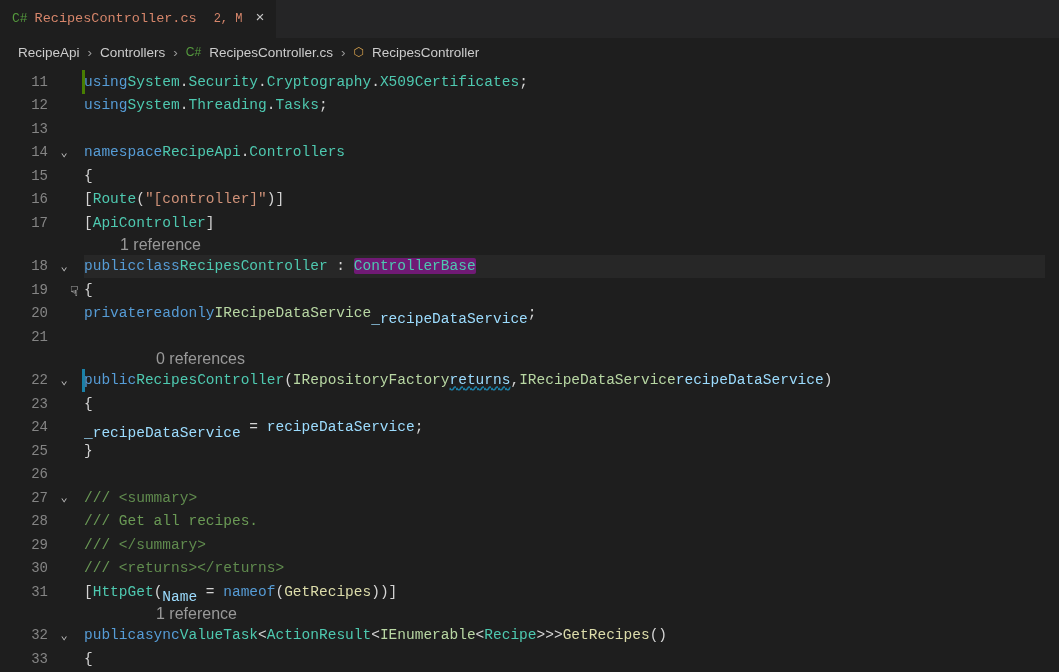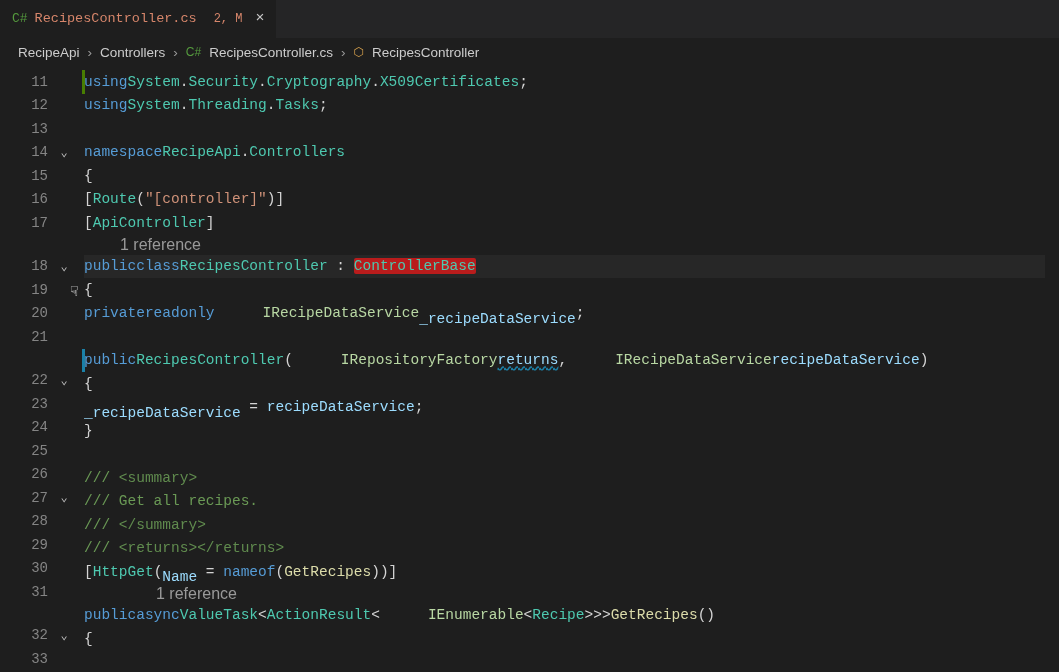--- a/index.html
+++ b/index.html
@@ -124,22 +124,22 @@
   .ns { color: #4ec9b0; }
   .cls { color: #4ec9b0; text-align: center; }
   .str { color: #ce9178; }
   .punc { color: #d4d4d4; }
   .vari { color: #9cdcfe; margin-top: 11px; }
   .param { color: #9cdcfe; }
   .param-unused { color: #9cdcfe; text-decoration: underline wavy #1b81a8; text-decoration-skip-ink: none; }
   .method { color: #dcdcaa; }
   .comment { color: #6a9955; }
   .xmlcomment { color: #608b4e; }
-  .iface { color: #b8d7a3; margin-left: 48px; }
-  .hl-word { background: #b91c1c; border-radius: 2px; }
+  .iface { color: #b8d7a3; }
+  .hl-word { background: #701a75; border-radius: 2px; }
   .minimap {
     position: absolute;
     right: 0;
     top: 66px;
     bottom: 0;
     width: 14px;
     background: #1e1e1e;
   }
 </style>
 </head>
@@ -257,20 +257,23 @@
     <div class="code-line"><span class="punc">{</span></div>
     <div class="code-line">    <span class="punc">[</span><span class="cls">Route</span><span class="punc">(</span><span class="str">"[controller]"</span><span class="punc">)</span><span class="punc">]</span></div>
     <div class="code-line">    <span class="punc">[</span><span class="cls">ApiController</span><span class="punc">]</span></div>
     <div class="codelens">    
         <span style="padding-left:36px">1 reference</span>
       </div>
     <div class="code-line hl">    <span class="kw">public</span> <span class="kw">class</span> <span class="cls">RecipesController</span><span> : </span><span class="cls hl-word">ControllerBase</span></div>
     <div class="code-line">    <span class="punc">{</span></div>
     <div class="code-line">        <span class="kw">private</span> <span class="kw">readonly</span> <span class="iface">IRecipeDataService</span> <span class="vari">_recipeDataService</span><span>;</span></div>
     <div class="code-line"></div>
+    <div class="codelens">        
+        <span style="padding-left:72px">0 references</span>
+      </div>
     <div class="code-line"><span class="change-bar mod"></span>        <span class="kw">public</span> <span class="cls">RecipesController</span><span class="punc">(</span><span class="iface">IRepositoryFactory</span> <span class="param-unused">returns</span><span>,</span> <span class="iface">IRecipeDataService</span> <span class="param">recipeDataService</span><span class="punc">)</span></div>
     <div class="code-line">        <span class="punc">{</span></div>
     <div class="code-line">            <span class="vari">_recipeDataService</span><span> = </span><span class="param">recipeDataService</span><span>;</span></div>
     <div class="code-line">        <span class="punc">}</span></div>
     <div class="code-line"></div>
     <div class="code-line">        <span class="comment">/// </span><span class="xmlcomment">&lt;summary&gt;</span></div>
     <div class="code-line">        <span class="comment">/// </span><span class="comment">Get all recipes.</span></div>
     <div class="code-line">        <span class="comment">/// </span><span class="xmlcomment">&lt;/summary&gt;</span></div>
     <div class="code-line">        <span class="comment">/// </span><span class="xmlcomment">&lt;returns&gt;</span><span class="xmlcomment">&lt;/returns&gt;</span></div>
     <div class="code-line">        <span class="punc">[</span><span class="cls">HttpGet</span><span class="punc">(</span><span class="vari">Name</span><span> = </span><span class="kw">nameof</span><span class="punc">(</span><span class="method">GetRecipes</span><span class="punc">)</span><span class="punc">)</span><span class="punc">]</span></div>

